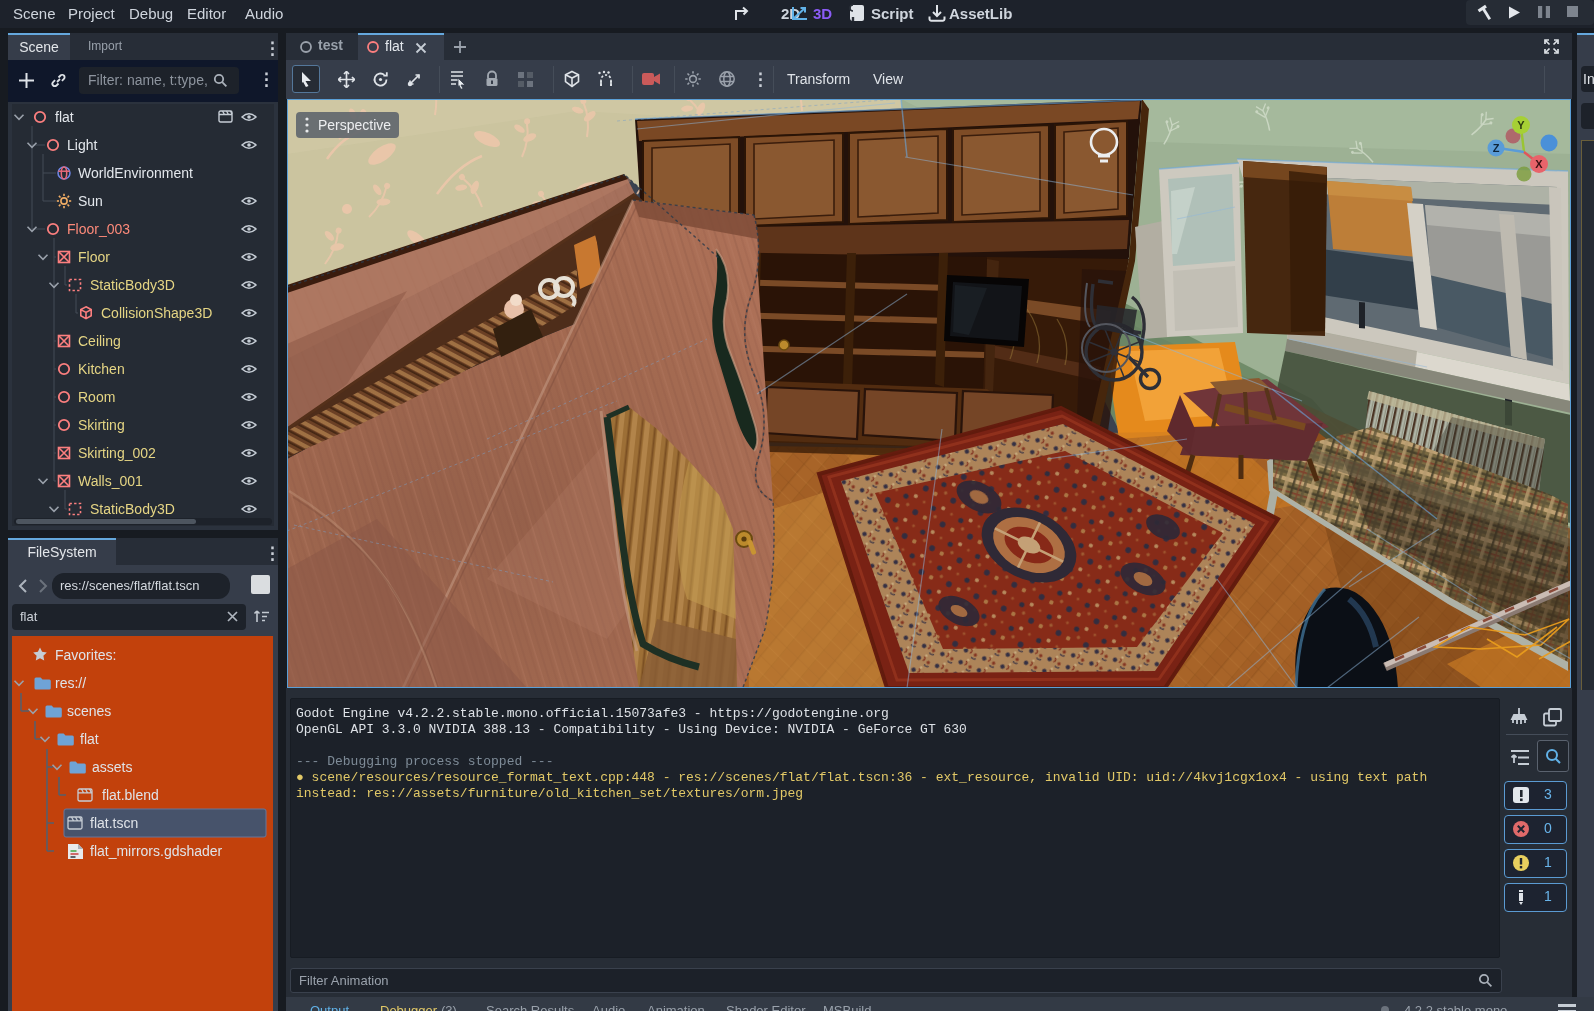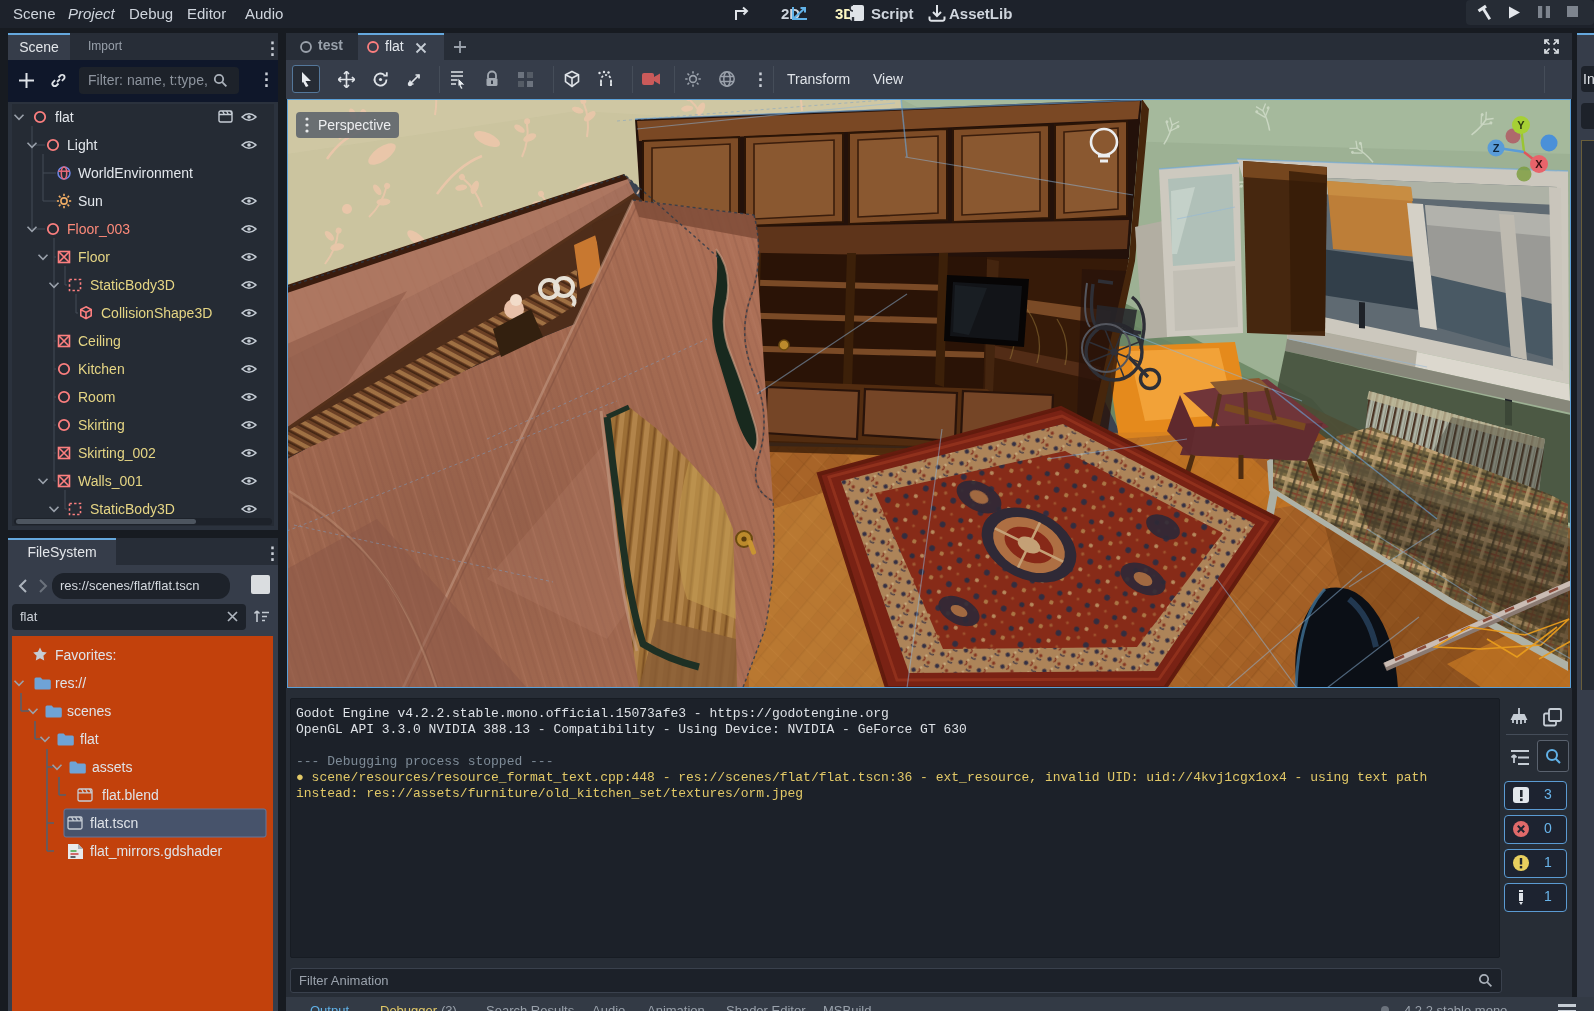--- a/index.html
+++ b/index.html
@@ -6,40 +6,40 @@
   html,body { width:1594px; height:1011px; overflow:hidden; background:#171b21; }
   body { font-family:"Liberation Sans", sans-serif; position:relative; }
   .abs { position:absolute; }
   .txt { color:#cfd5dd; font-size:15px; }
 </style>
 </head>
 <body>
 
 <div class="abs" style="left:0;top:0;width:1594px;height:28px;background:#1d222b;">
   <div class="abs txt" style="left:13px;top:5px;">Scene</div>
-  <div class="abs txt" style="left:68px;top:5px;font-style:italic;">Project</div>
+  <div class="abs txt" style="left:68px;top:5px;">Project</div>
   <div class="abs txt" style="left:129px;top:5px;">Debug</div>
   <div class="abs txt" style="left:187px;top:5px;">Editor</div>
   <div class="abs txt" style="left:245px;top:5px;">Audio</div>
 
   <div class="abs" style="left:733px;top:4px;width:18px;height:18px;"><svg width="18" height="18" viewBox="0 0 18 18">
         <g fill="none" stroke="#dfe3e8" stroke-width="2">
           <path d="M3 16V7h11"></path>
           <path d="M10 3.5L14 7l-3.5 3.5"></path>
         </g>
       </svg></div>
   <div class="abs txt" style="left:781px;top:5px;font-weight:bold;">2D</div>
   <div class="abs" style="left:790px;top:4px;width:20px;height:18px;"><svg width="20" height="18" viewBox="0 0 20 18">
         <g fill="none" stroke="#61b2e8" stroke-width="2">
           <path d="M3 3v12h14"></path>
           <path d="M3 15L15 4"></path>
           <path d="M10.5 4H15v4.5"></path>
         </g>
       </svg></div>
-  <div class="abs txt" style="left:835px;top:5px;font-weight:bold;color:#fef9c3;">3D</div>
+  <div class="abs txt" style="left:813px;top:5px;font-weight:bold;color:#8b5cf6;">3D</div>
   <div class="abs txt" style="left:871px;top:5px;font-weight:bold;">Script</div>
     <div class="abs" style="left:849px;top:4px;width:16px;height:19px;"><svg width="16" height="19" viewBox="0 0 16 19">
         <path d="M4 1h9a2 2 0 0 1 2 2v12a2 2 0 0 1-2 2H4a3 3 0 0 1-3-3V4a3 3 0 0 1 3-3z" fill="#dfe3e8"></path>
         <path d="M4 1a3 3 0 0 0 0 6" fill="none" stroke="#2a2f38" stroke-width="1.6"></path>
         <path d="M4 13v4" stroke="#2a2f38" stroke-width="2.4"></path>
       </svg></div>
     <div class="abs" style="left:928px;top:4px;width:18px;height:18px;"><svg width="18" height="18" viewBox="0 0 18 18">
         <g fill="none" stroke="#dfe3e8" stroke-width="2">
           <path d="M9 1v10"></path>
           <path d="M5 8l4 4 4-4"></path>

